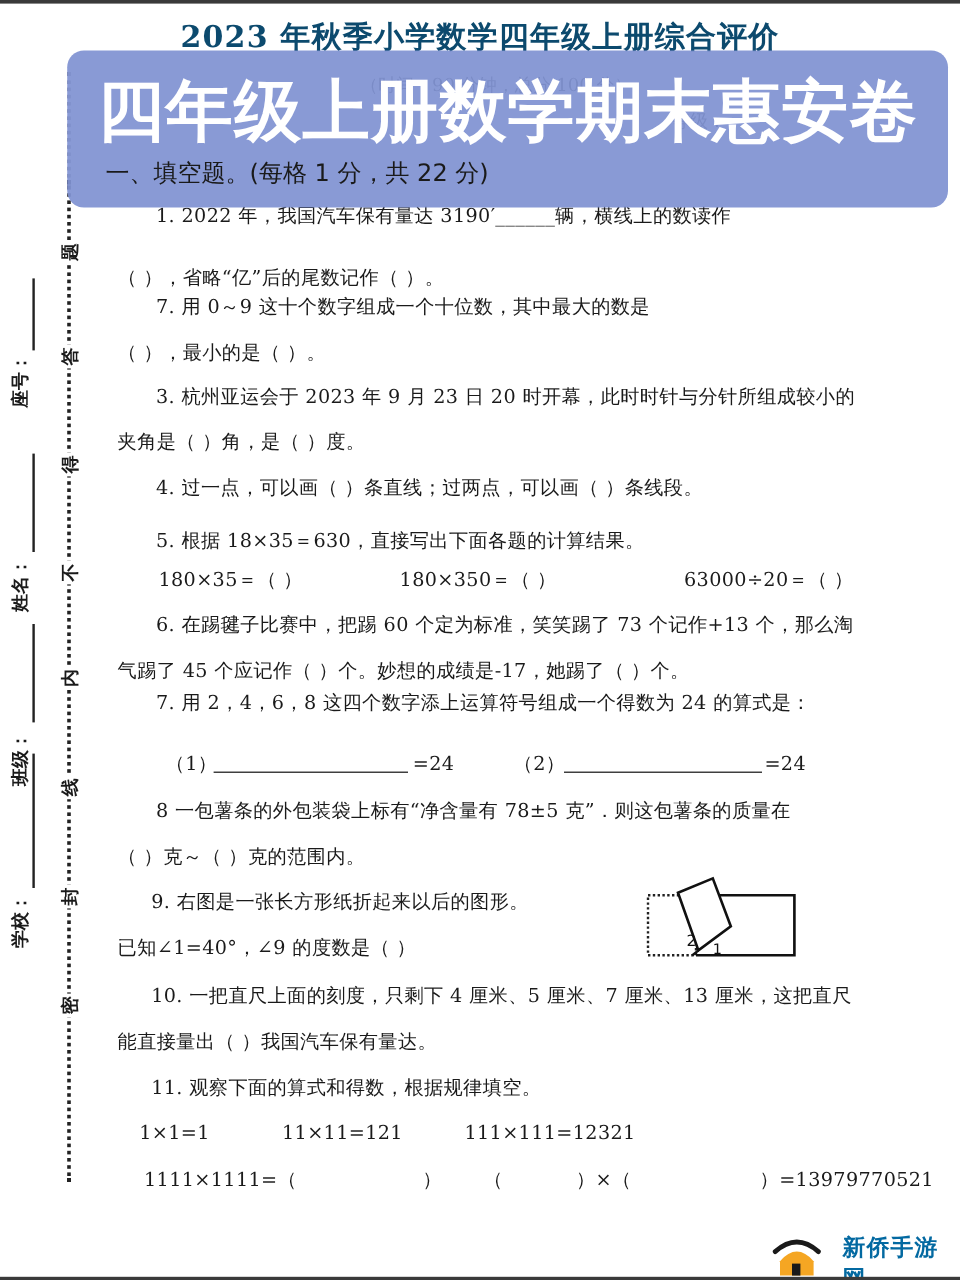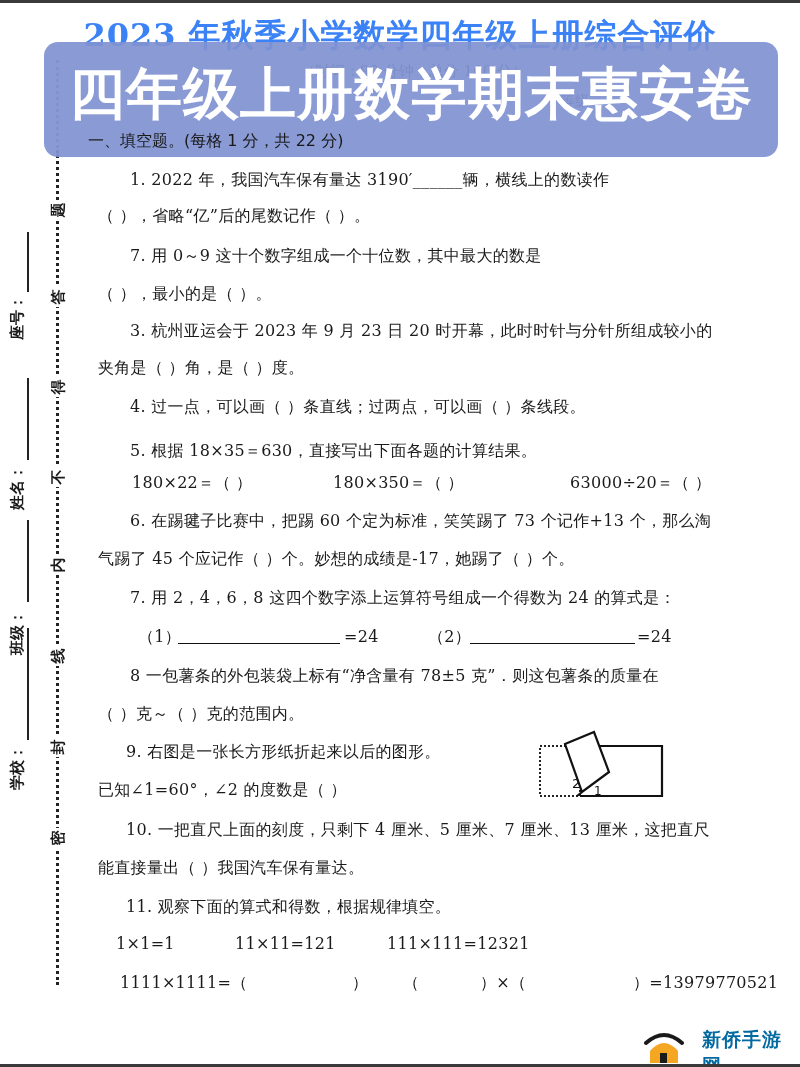--- a/index.html
+++ b/index.html
@@ -2,31 +2,31 @@
 <html><head>
   <meta charset="utf-8">
   <style>
     * { margin: 0; padding: 0; box-sizing: border-box; }
     html, body { width: 800px; height: 1067px; background: #ffffff; overflow: hidden; }
     body { position: relative; font-family: "DejaVu Serif", "Liberation Serif", serif; color: #1a1a1a; }
     .top-rule { position: absolute; left: 0; top: 0; width: 800px; height: 3px; background: #3a3a3a; }
     .bottom-rule { position: absolute; left: 0; bottom: 0; width: 800px; height: 3px; background: #3a3a3a; }
 
     .doc-title { position: absolute; left: 0; top: 14px; width: 800px; text-align: center;
-      font-size: 32px; font-weight: bold; letter-spacing: 1px; color: #3b82f6; }
+      font-size: 25px; font-weight: bold; letter-spacing: 1px; color: #0c4a6e; }
 
     .subtitle-hidden { position: absolute; left: 300px; top: 62px; font-size: 15px; color: #333; }
     .score-hidden { position: absolute; left: 560px; top: 92px; font-size: 15px; color: #333; }
 
-    .banner { position: absolute; left: 44px; top: 42px; width: 734px; height: 115px;
+    .banner { position: absolute; left: 56px; top: 42px; width: 734px; height: 131px;
       background: rgba(128,146,210,0.93); border-radius: 14px; }
     .banner-text { position: absolute; left: 0; top: 20px; width: 100%; text-align: center;
       font-family: "DejaVu Sans", "Liberation Sans", sans-serif; font-weight: bold;
       font-size: 56px; color: #ffffff; letter-spacing: 1px; line-height: 64px; }
-    .section-head { position: absolute; left: 88px; top: 131px; font-size: 16px; color: #1a1a1a;
+    .section-head { position: absolute; left: 88px; top: 131px; font-size: 20px; color: #1a1a1a;
       font-family: "DejaVu Sans", "Liberation Sans", sans-serif; }
 
     
     .dots { position: absolute; left: 56px; top: 150px; height: 835px; width: 2px;
       border-left: 3px dotted #222; }
     .dots-top { position: absolute; left: 56px; top: 60px; height: 95px; width: 2px;
       border-left: 3px dotted #222; opacity: 0.6; }
     .seal-char { position: absolute; left: 48px; width: 20px; font-size: 15px; font-weight: bold;
       background: #fff; text-align: center; transform: rotate(-90deg); line-height: 20px; }
     .field-vert { position: absolute; left: 8px; font-size: 15px; font-weight: bold;
@@ -71,47 +71,47 @@
 <div class="field-vert" style="top:340px">座号：</div>
 <div class="vline" style="top:232px; height:60px"></div>
 <div class="field-vert" style="top:510px">姓名：</div>
 <div class="vline" style="top:378px; height:82px"></div>
 <div class="field-vert" style="top:655px">班级：</div>
 <div class="vline" style="top:520px; height:82px"></div>
 <div class="field-vert" style="top:790px">学校：</div>
 <div class="vline" style="top:628px; height:112px"></div>
 
 <div class="line ind" style="top:170px">1. 2022 年，我国汽车保有量达 3190′______辆，横线上的数读作</div>
-<div class="line noind" style="top:206px">（                          ），省略“亿”后的尾数记作（                  ）。</div>
+<div class="line noind" style="top:222px">（                          ），省略“亿”后的尾数记作（                  ）。</div>
 <div class="line ind" style="top:246px">7. 用 0～9 这十个数字组成一个十位数，其中最大的数是</div>
 <div class="line noind" style="top:284px">（                     ），最小的是（                    ）。</div>
 <div class="line ind" style="top:321px">3. 杭州亚运会于 2023 年 9 月 23 日 20 时开幕，此时时针与分针所组成较小的</div>
 <div class="line noind" style="top:358px">夹角是（       ）角，是（       ）度。</div>
 <div class="line ind" style="top:397px">4. 过一点，可以画（      ）条直线；过两点，可以画（      ）条线段。</div>
 <div class="line ind" style="top:441px">5. 根据 18×35＝630，直接写出下面各题的计算结果。</div>
 
-<div class="line" style="top:473px; left:132px">180×22＝（        ）</div>
+<div class="line" style="top:473px; left:132px">180×35＝（        ）</div>
 <div class="line" style="top:473px; left:333px">180×350＝（        ）</div>
 <div class="line" style="top:473px; left:570px">63000÷20＝（        ）</div>
 
 <div class="line ind" style="top:511px">6. 在踢毽子比赛中，把踢 60 个定为标准，笑笑踢了 73 个记作+13 个，那么淘</div>
 <div class="line noind" style="top:549px">气踢了 45 个应记作（          ）个。妙想的成绩是-17，她踢了（          ）个。</div>
-<div class="line ind" style="top:588px">7. 用 2，4，6，8 这四个数字添上运算符号组成一个得数为 24 的算式是：</div>
+<div class="line ind" style="top:576px">7. 用 2，4，6，8 这四个数字添上运算符号组成一个得数为 24 的算式是：</div>
 
 <div class="line" style="top:627px; left:138px">（1）</div>
 <div class="blank" style="position:absolute; top:630px; left:178px; width:162px;"></div>
 <div class="line" style="top:627px; left:344px">=24</div>
 <div class="line" style="top:627px; left:428px">（2）</div>
 <div class="blank" style="position:absolute; top:630px; left:470px; width:165px;"></div>
 <div class="line" style="top:627px; left:637px">=24</div>
 
 <div class="line ind" style="top:666px">8   一包薯条的外包装袋上标有“净含量有 78±5 克”．则这包薯条的质量在</div>
 <div class="line noind" style="top:704px">（       ）克～（       ）克的范围内。</div>
 <div class="line ind" style="top:742px; left:126px">9. 右图是一张长方形纸折起来以后的图形。</div>
-<div class="line noind" style="top:780px">已知∠1=60°，∠2 的度数是（        ）</div>
+<div class="line noind" style="top:780px">已知∠1=40°，∠9 的度数是（        ）</div>
 
 <svg class="figure" viewBox="0 0 130 70">
   <rect x="3" y="16" width="40" height="50" fill="none" stroke="#222" stroke-width="2" stroke-dasharray="2,2"></rect>
   <polyline points="43,16 125,16 125,66 43,66" fill="none" stroke="#111" stroke-width="2.2"></polyline>
   <polygon points="28,14 57,2 72,42 45,62" fill="#fff" stroke="#111" stroke-width="2.2"></polygon>
   <line x1="45" y1="62" x2="40" y2="66" stroke="#111" stroke-width="2"></line>
   <text x="35" y="58" font-size="13" font-family="DejaVu Sans, sans-serif" fill="#111">2</text>
   <text x="57" y="65" font-size="12" font-family="DejaVu Sans, sans-serif" fill="#111">1</text>
 </svg>
 

